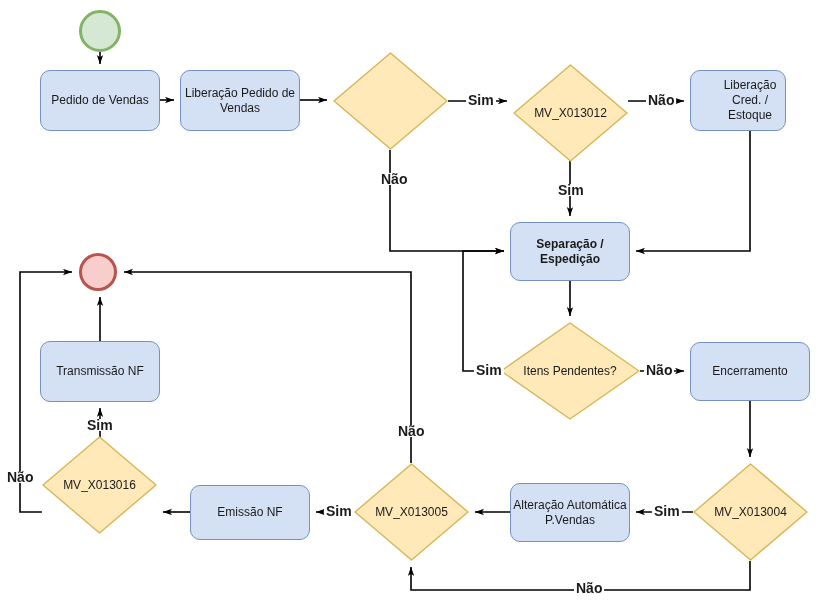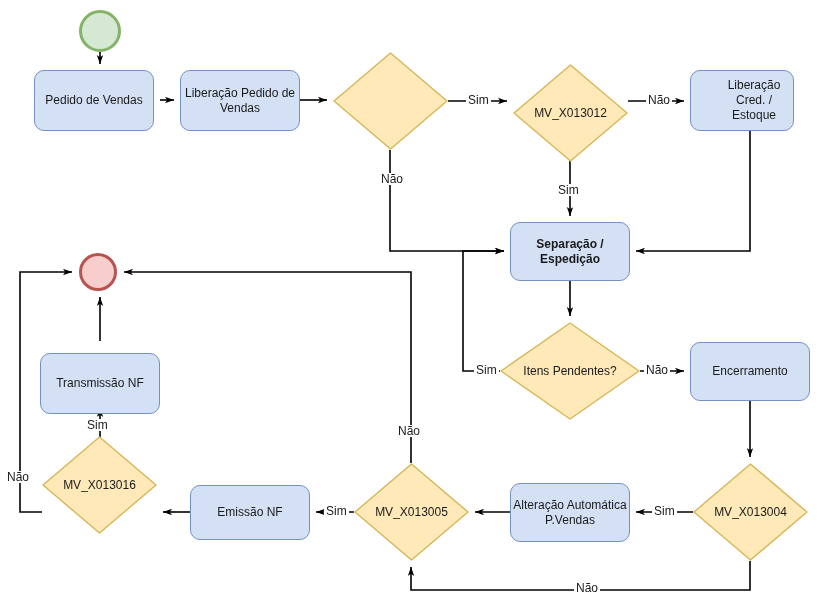--- a/index.html
+++ b/index.html
@@ -60,27 +60,28 @@
   .node.start {
     background: #d5e8d4;
     border: 3px solid #82b366;
   }
   .node.end {
     background: #f8cecc;
     border: 3px solid #b85450;
   }
   .edge-label {
     position: absolute;
-    font-size: 12px;
+    font-size: 14px;
     line-height: 12px;
     color: #1a1a1a;
     background: #ffffff;
     padding: 0 2px;
     white-space: nowrap;
     z-index: 4;
+    font-weight: bold;
   }
 </style>
 </head>
 <body>
 
 <div id="canvas">
 
   <svg id="edges" viewBox="0 0 821 610" xmlns="http://www.w3.org/2000/svg">
     <defs>
       <marker id="arrow" markerWidth="10" markerHeight="10" refX="9" refY="3.2" orient="auto" markerUnits="userSpaceOnUse">
@@ -107,38 +108,38 @@
         <path d="M354,512 L316,512" marker-end="url(#arrow)" stroke="#000000"></path>
         <path d="M190,512 L163,512" marker-end="url(#arrow)" stroke="#000000"></path>
         <path d="M100,463 L100,408" marker-end="url(#arrow)" stroke="#000000"></path>
         <path d="M42,512 L20,512 L20,272 L72,272" marker-end="url(#arrow)" stroke="#000000"></path>
         <path d="M100,341 L100,297" marker-end="url(#arrow)" stroke="#000000"></path>
       </g>
   </svg>
 
   <div id="node-layer">
       <div class="node start terminator" style="left: 79px; top: 10px; width: 42px; height: 42px;"></div>
-      <div class="node process" style="left: 34px; top: 70px; width: 120px; height: 61px;">
+      <div class="node process" style="left: 40px; top: 70px; width: 120px; height: 61px;">
         <span>Pedido de Vendas</span>
       </div>
       <div class="node process" style="left: 180px; top: 70px; width: 120px; height: 61px;">
         <span>Liberação Pedido de Vendas</span>
       </div>
       <div class="node decision" style="left: 333px; top: 52px; width: 115px; height: 98px;">
         <svg class="dia-shape" viewBox="0 0 115 98" preserveAspectRatio="none">
           <path d="M57.5,1 L114,49 L57.5,97 L1,49 Z" fill="#ffe9b8" stroke="#d6b656" stroke-width="1.4" stroke-linejoin="round"></path>
         </svg>
       </div>
       <div class="node decision" style="left: 513px; top: 64px; width: 115px; height: 98px;">
         <svg class="dia-shape" viewBox="0 0 115 98" preserveAspectRatio="none">
           <path d="M57.5,1 L114,49 L57.5,97 L1,49 Z" fill="#ffe9b8" stroke="#d6b656" stroke-width="1.4" stroke-linejoin="round"></path>
         </svg>
         <span class="dia-label">MV_X013012</span>
       </div>
-      <div class="node process" style="left: 690px; top: 70px; width: 104px; height: 61px; padding-left: 24px;">
+      <div class="node process" style="left: 690px; top: 70px; width: 96px; height: 61px; padding-left: 24px;">
         <span>Liberação Cred. / Estoque</span>
       </div>
       <div class="node process" style="left: 510px; top: 222px; width: 120px; height: 59px; font-weight: bold;">
         <span>Separação / Espedição</span>
       </div>
       <div class="node decision" style="left: 500px; top: 322px; width: 140px; height: 98px;">
         <svg class="dia-shape" viewBox="0 0 140 98" preserveAspectRatio="none">
           <path d="M70,1 L139,49 L70,97 L1,49 Z" fill="#ffe9b8" stroke="#d6b656" stroke-width="1.4" stroke-linejoin="round"></path>
         </svg>
         <span class="dia-label">Itens Pendentes?</span>
@@ -163,21 +164,21 @@
       </div>
       <div class="node process" style="left: 190px; top: 485px; width: 120px; height: 55px;">
         <span>Emissão NF</span>
       </div>
       <div class="node decision" style="left: 42px; top: 436px; width: 115px; height: 98px;">
         <svg class="dia-shape" viewBox="0 0 115 98" preserveAspectRatio="none">
           <path d="M57.5,1 L114,49 L57.5,97 L1,49 Z" fill="#ffe9b8" stroke="#d6b656" stroke-width="1.4" stroke-linejoin="round"></path>
         </svg>
         <span class="dia-label">MV_X013016</span>
       </div>
-      <div class="node process" style="left: 40px; top: 341px; width: 120px; height: 61px; margin-top: 12px;">
+      <div class="node process" style="left: 40px; top: 341px; width: 120px; height: 61px;">
         <span>Transmissão NF</span>
       </div>
       <div class="node end terminator" style="left: 79px; top: 253px; width: 38px; height: 38px;"></div>
     </div>
 
   <div id="label-layer">
       <div class="edge-label" style="left: 466px; top: 94px;">Sim</div>
       <div class="edge-label" style="left: 379px; top: 173px;">Não</div>
       <div class="edge-label" style="left: 646px; top: 94px;">Não</div>
       <div class="edge-label" style="left: 556px; top: 184px;">Sim</div>

